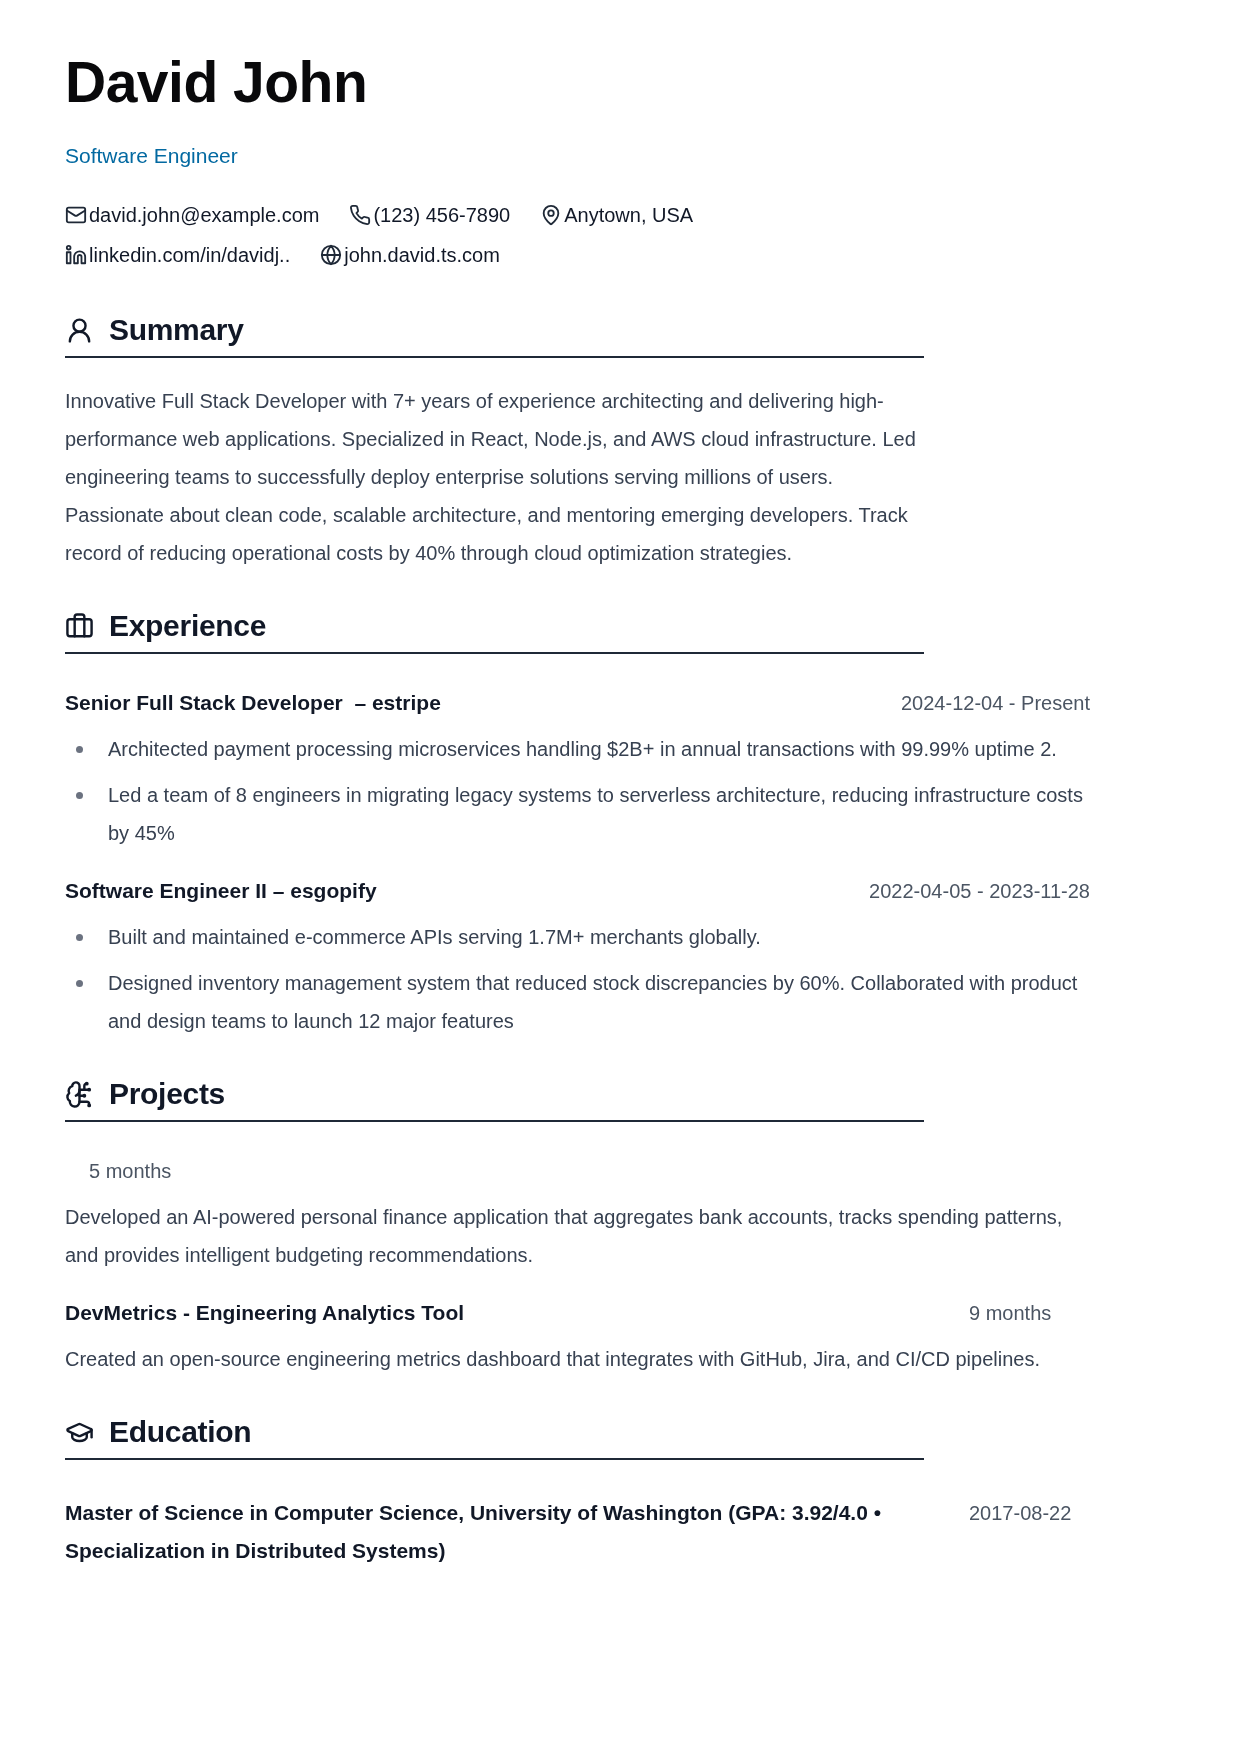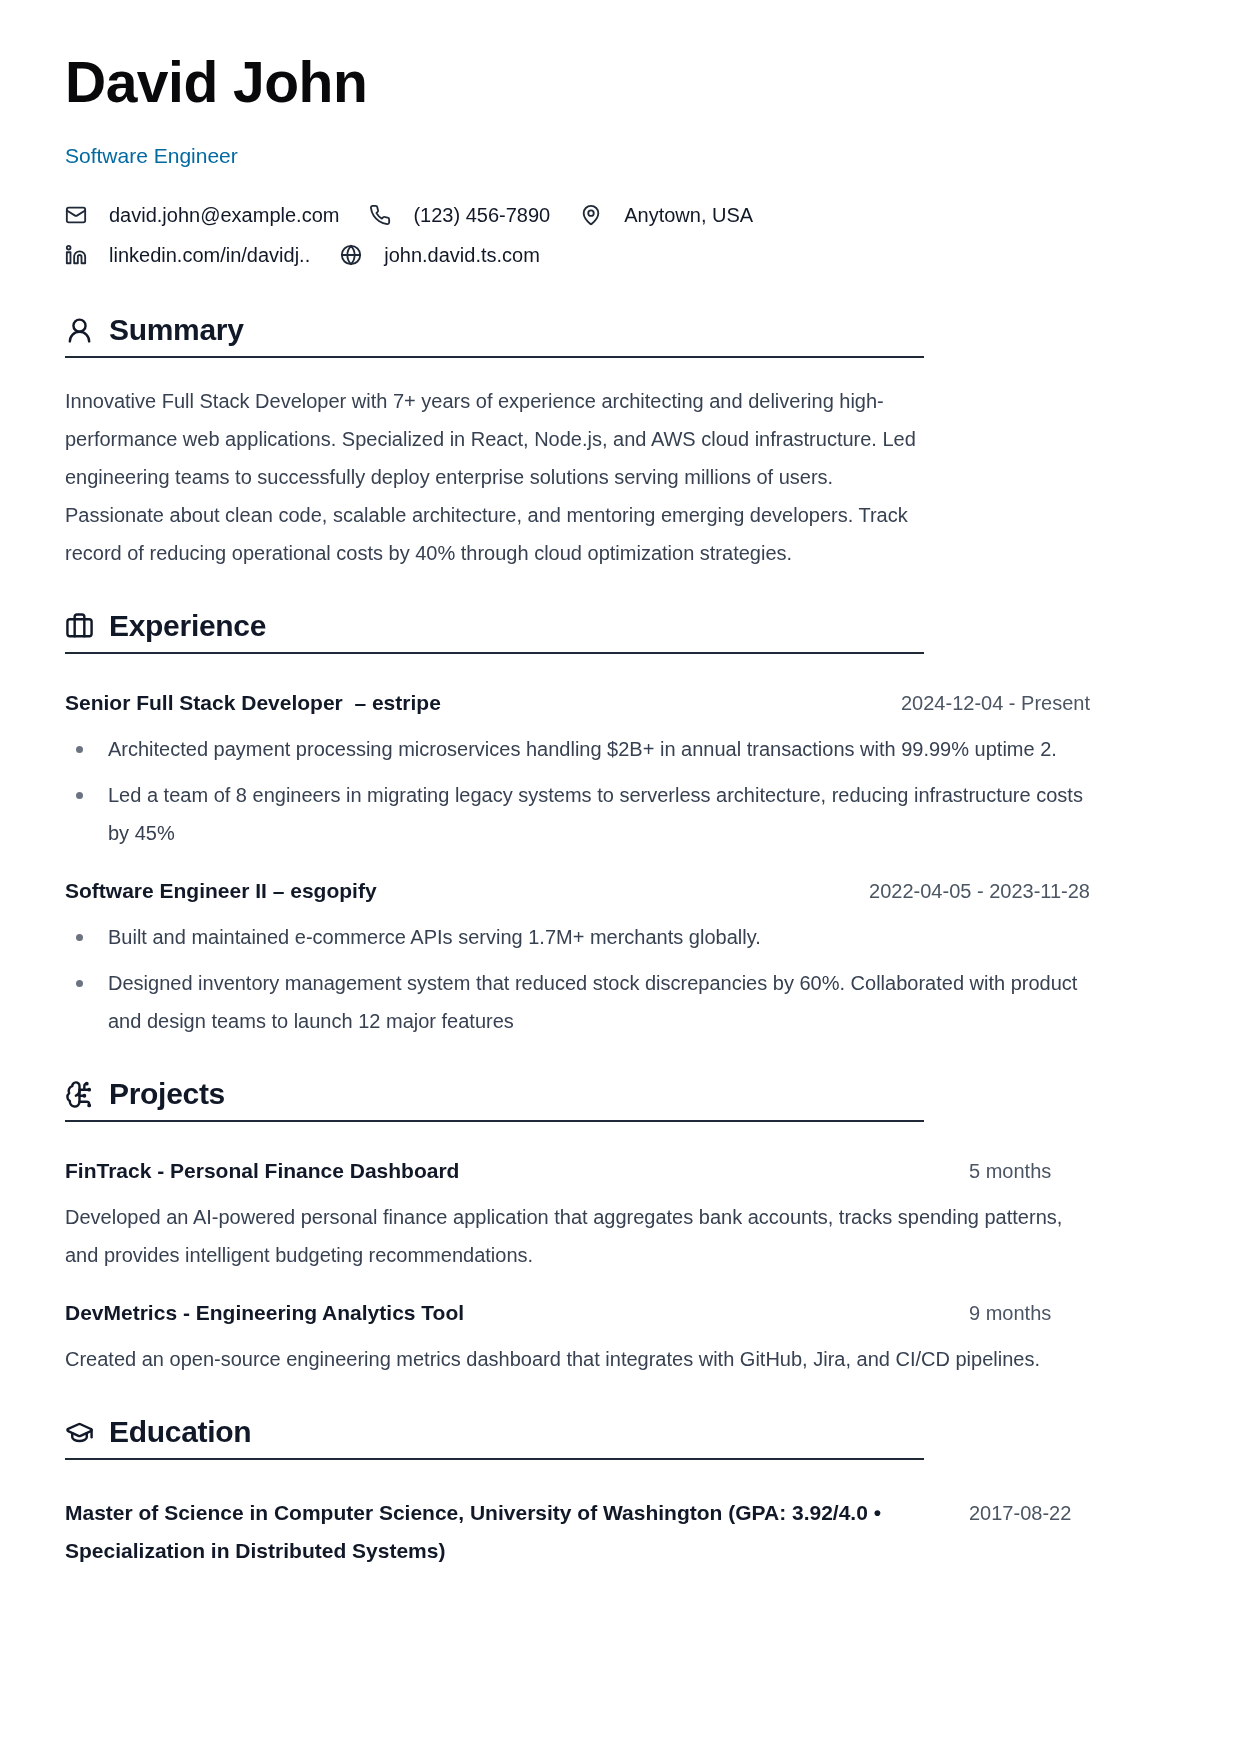--- a/index.html
+++ b/index.html
@@ -25,21 +25,21 @@
   .job-title{
     margin:0 0 30px 0;
     font-size:21px;line-height:28px;color:#0369a1;
   }
   .contact-list{
     display:flex;flex-wrap:wrap;
     column-gap:30px;row-gap:10px;
     max-width:1000px;
     font-size:20px;color:#111827;
   }
-  .contact-item{display:flex;align-items:center;gap:22px;line-height:30px;text-align:right;}
+  .contact-item{display:flex;align-items:center;gap:2px;line-height:30px;text-align:right;}
   .cicon{width:22px;height:22px;flex:0 0 auto;color:#1f2937;}
   
   .section{margin-top:36px;}
   .section.first{margin-top:42px;}
   .section-header{
     display:flex;align-items:center;gap:15px;
     padding-bottom:8px;
     border-bottom:2px solid #1f2937;
   }
   .section-header .hicon{width:29px;height:29px;color:#111827;flex:0 0 auto;}
@@ -193,21 +193,20 @@
           <circle cx="18" cy="3" r=".6"></circle>
           <circle cx="20" cy="21" r=".6"></circle>
           <circle cx="20" cy="8" r=".6"></circle>
         </svg>
       <h2 class="section-title">Projects</h2>
     </div>
 
     <div class="items">
       <div class="item">
         <div class="item-header">
-          <span class="item-title">FinTrack - Personal Finance Dashboard</span>
           <span class="item-date">5 months</span>
         </div>
         <p class="item-desc">Developed an AI-powered personal finance application that aggregates bank accounts, tracks spending patterns, and provides intelligent budgeting recommendations.</p>
       </div>
 
       <div class="item">
         <div class="item-header">
           <span class="item-title">DevMetrics - Engineering Analytics Tool</span>
           <span class="item-date">9 months</span>
         </div>

